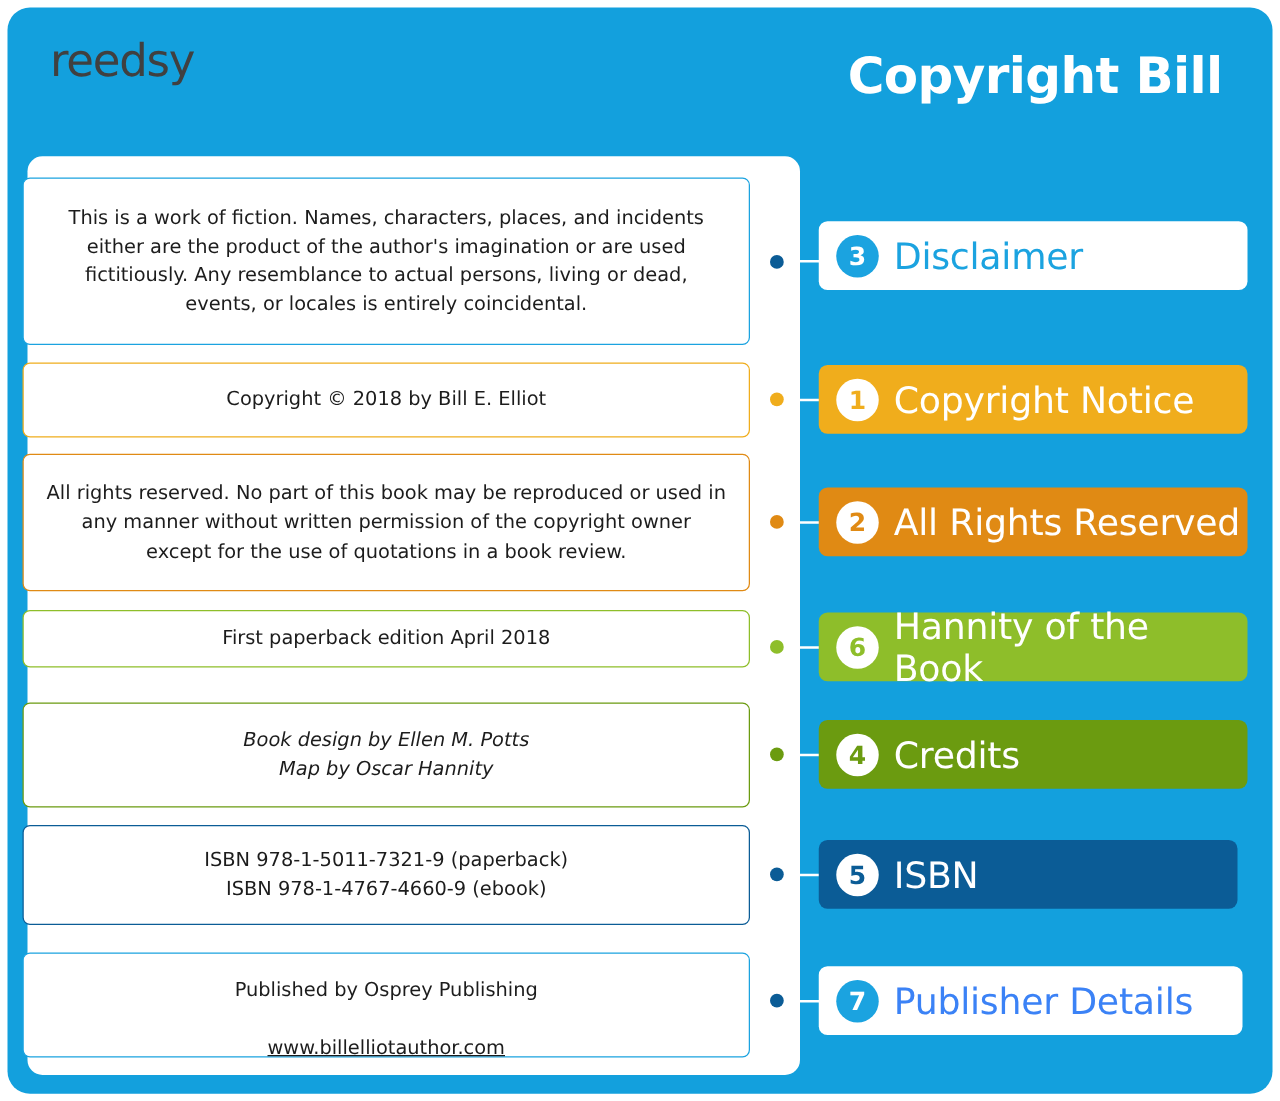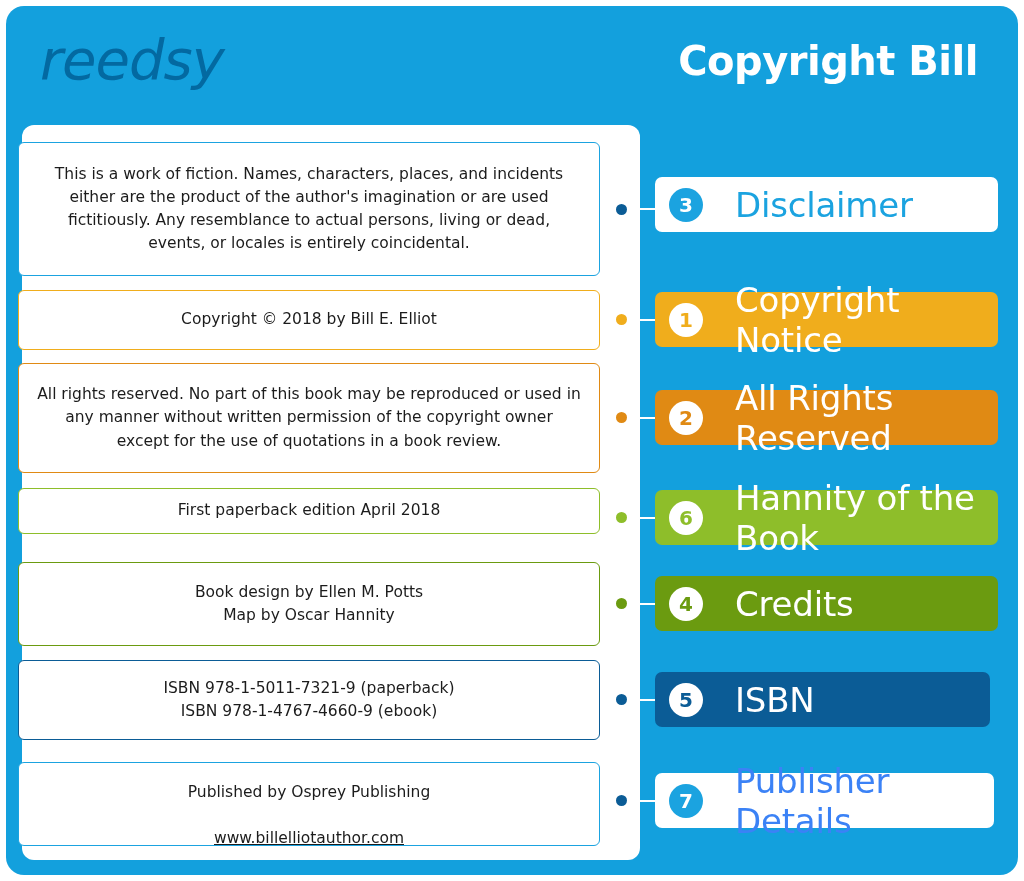--- a/index.html
+++ b/index.html
@@ -23,27 +23,26 @@
     top: 6px;
     width: 1012px;
     height: 869px;
     background: #13a0dd;
     border-radius: 18px;
   }
   .brand {
     position: absolute;
     left: 40px;
     top: 32px;
-    color: #0369a1;
-    font-size: 56px;
+    color: #404040;
+    font-size: 36px;
     font-family: "DejaVu Sans", sans-serif;
     font-weight: 400;
     letter-spacing: -1px;
     line-height: 1;
-    font-style: italic;
   }
   .page-title {
     position: absolute;
     right: 46px;
     top: 38px;
     color: #ffffff;
     font-size: 40px;
     font-weight: bold;
     letter-spacing: -0.5px;
   }
@@ -71,21 +70,21 @@
     text-align: center;
     color: #1c1c1c;
     font-size: 15.5px;
     line-height: 1.5;
     padding: 22px 18px;
   }
   .tbox .inner {
     width: 100%;
     white-space: pre-line;
   }
-  .tbox.italic .inner { }
+  .tbox.italic .inner { font-style: italic; }
   .tbox .link {
     text-decoration: underline;
   }
 
   
   .chip {
     position: absolute;
     height: 55px;
     border-radius: 7px;
     display: flex;
@@ -99,22 +98,22 @@
     border-radius: 50%;
     background: #ffffff;
     display: flex;
     align-items: center;
     justify-content: center;
     font-size: 20px;
     font-weight: bold;
     flex: 0 0 auto;
   }
   .chip .label {
-    margin-left: 32px;
-    font-size: 34px;
+    margin-left: 12px;
+    font-size: 29px;
     font-weight: 500;
     letter-spacing: -0.2px;
   }
   .chip.filled .label { color: #ffffff; }
   .chip.white { background: #ffffff; }
 
   
   .conn {
     position: absolute;
     height: 2px;

